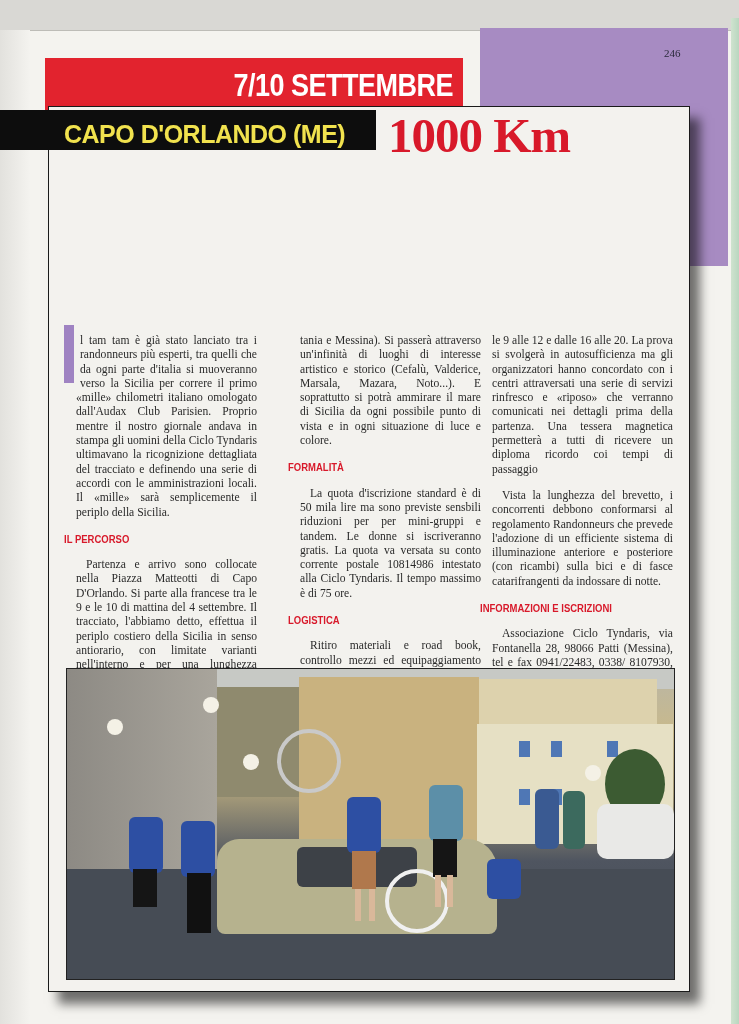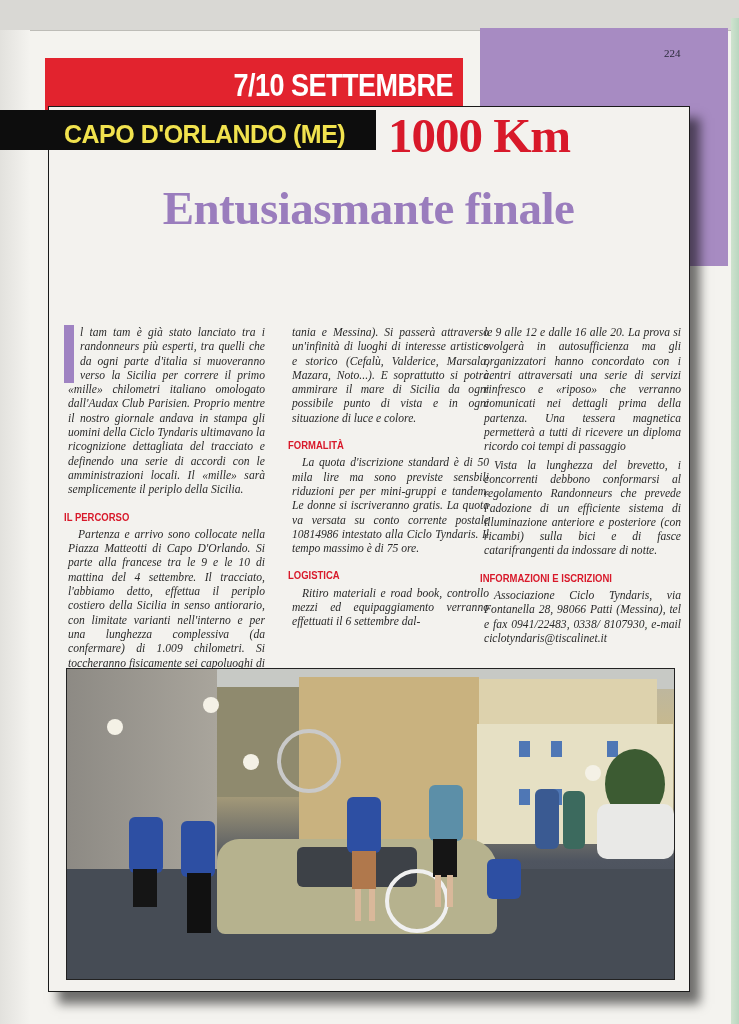--- a/index.html
+++ b/index.html
@@ -66,21 +66,21 @@
     }
     .columns {
       position: absolute; left: 64px; top: 322px; width: 614px; height: 344px;
       z-index: 3;
     }
     .col {
       position: absolute; top: 0; width: 205px;
       font-size: 11.6px; line-height: 14.3px; color: #2a2a2a;
       text-align: justify; hyphens: manual;
     }
-    .col p { margin: 4px; text-indent: 10px; font-style: italic; }
+    .col p { margin: 12px; text-indent: 10px; }
     .col p.noindent { text-indent: 0; }
     .col1 { left: 0; }
     .col2 { left: 224px; }
     .col3 { left: 416px; }
     .section-title {
       color: #d8192a; font-family: "Liberation Sans", sans-serif; font-weight: bold;
       font-size: 9.5px; margin: 12px 0 1px 0; letter-spacing: 0;
       transform: scaleY(1.2); transform-origin: left;
     }
     .dropcap-bar {
@@ -114,31 +114,30 @@
     .lamp { width: 16px; height: 16px; background: #f4f1e6; border-radius: 50%; }
   </style>
 </head>
 <body>
 
 <div class="page"></div>
 <div class="page-shade"></div>
 <div class="right-edge"></div>
 
 <div class="purple-block"></div>
-<div class="page-number">224</div>
+<div class="page-number">246</div>
 
 <div class="date-banner">7/10 SETTEMBRE</div>
 
 <div class="article-frame"></div>
 
 <div class="location-banner">CAPO D'ORLANDO (ME)</div>
 <div class="distance">1000 Km</div>
 
 <div class="headline">
-  <div>Entusiasmante finale</div>
 </div>
 
 <div class="columns">
   <div class="col col1">
     <div class="dropcap-bar"></div>
     <p class="lead-first">l tam tam è già stato lanciato tra i randonneurs più esperti, tra quelli che da ogni parte d'italia si muoveranno verso la Sicilia per correre il primo «mille» chilometri italiano omologato dall'Audax Club Parisien. Proprio mentre il nostro giornale andava in stampa gli uomini della Ciclo Tyndaris ultimavano la ricognizione dettagliata del tracciato e definendo una serie di accordi con le amministrazioni locali. Il «mille» sarà semplicemente il periplo della Sicilia.</p>
     <div class="section-title">IL PERCORSO</div>
     <p>Partenza e arrivo sono collocate nella Piazza Matteotti di Capo D'Orlando. Si parte alla francese tra le 9 e le 10 di mattina del 4 settembre. Il tracciato, l'abbiamo detto, effettua il periplo costiero della Sicilia in senso antiorario, con limitate varianti nell'interno e per una lunghezza complessiva (da confermare) di 1.009 chilometri. Si toccheranno fisicamente sei capoluoghi di provincia (Palermo, Trapani, Agrigento, Siracusa, Ca-</p>
   </div>
 

